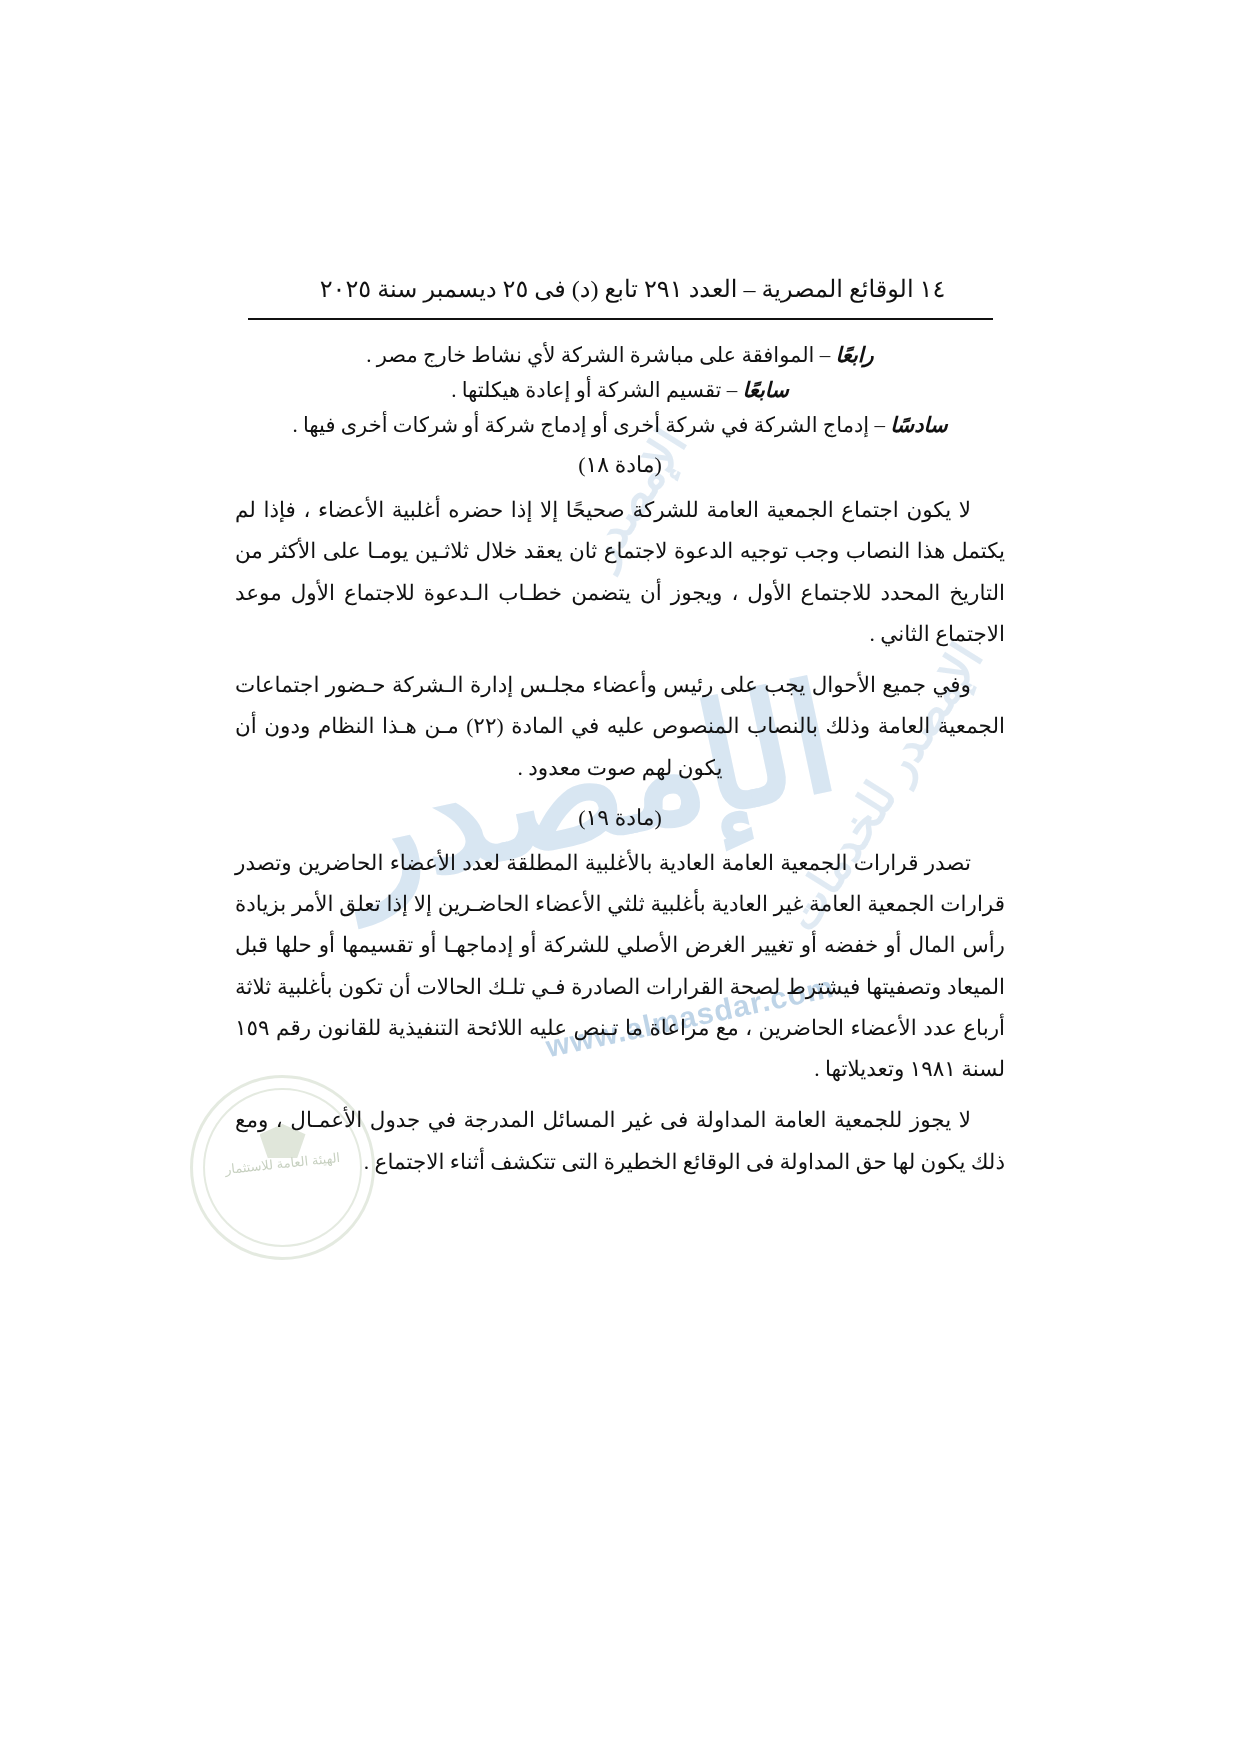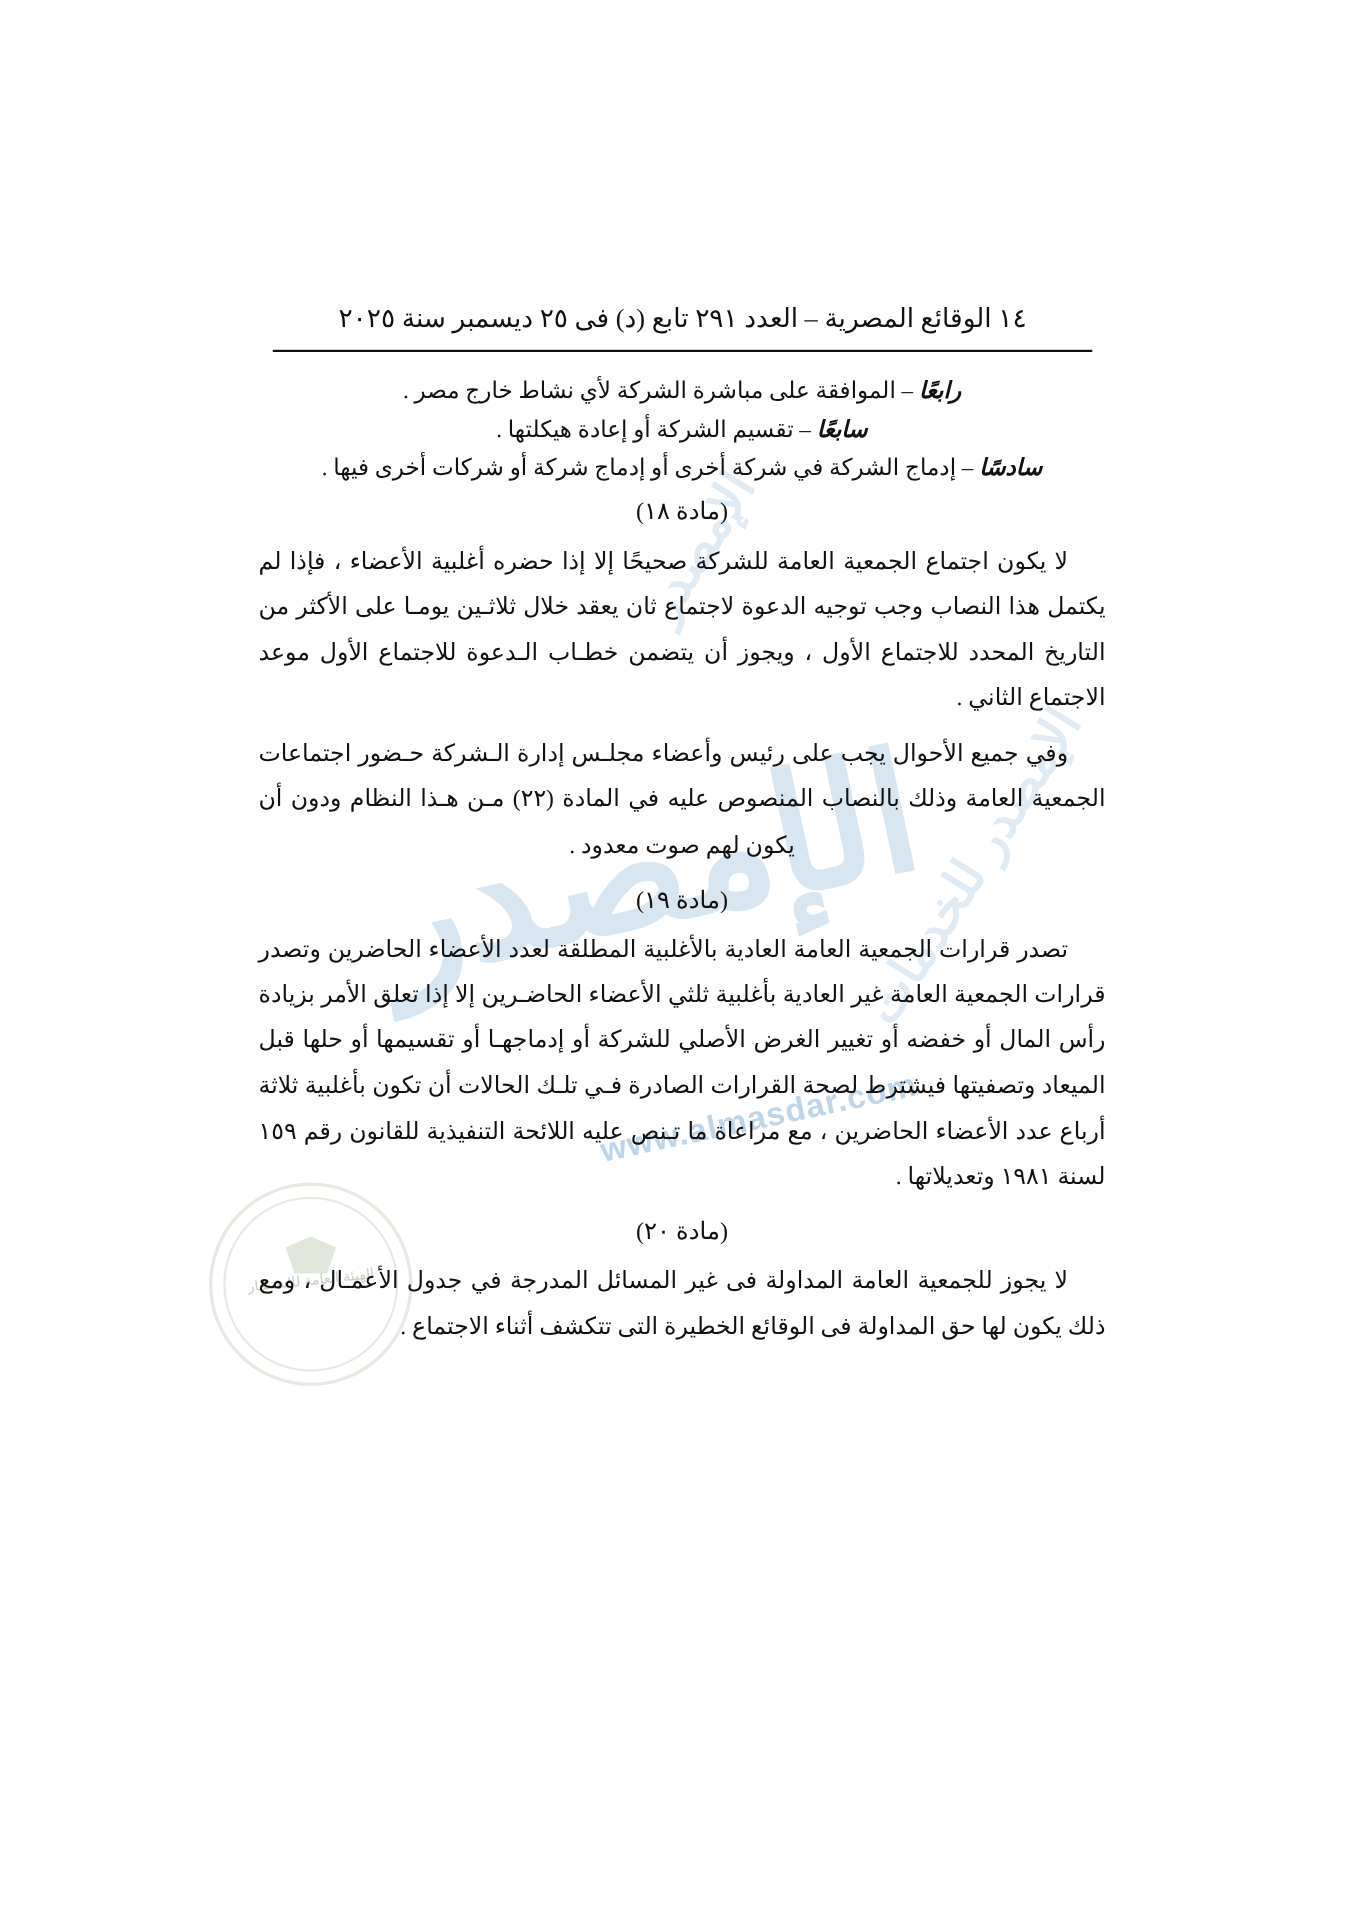--- a/index.html
+++ b/index.html
@@ -120,21 +120,21 @@
   }
 
   
   .content {
     position: relative;
     z-index: 2;
   }
   .doc-header {
     position: absolute;
     top: 275px;
-    left: 248px;
+    left: 260px;
     width: 745px;
     text-align: center;
     font-size: 24px;
     font-family: "Liberation Serif", serif;
     white-space: nowrap;
   }
   .doc-rule {
     position: absolute;
     top: 318px;
     left: 248px;
@@ -217,18 +217,17 @@
         <b>سادسًا</b><span> – إدماج الشركة في شركة أخرى أو إدماج شركة أو شركات أخرى فيها .</span>
       </p>
 
       <div class="article-title">(مادة ١٨)</div>
       <p class="para indent last-start">لا يكون اجتماع الجمعية العامة للشركة صحيحًا إلا إذا حضره أغلبية الأعضاء ، فإذا لم يكتمل هذا النصاب وجب توجيه الدعوة لاجتماع ثان يعقد خلال ثلاثـين يومـا على الأكثر من التاريخ المحدد للاجتماع الأول ، ويجوز أن يتضمن خطـاب الـدعوة للاجتماع الأول موعد الاجتماع الثاني .</p>
       <p class="para indent last-right">وفي جميع الأحوال يجب على رئيس وأعضاء مجلـس إدارة الـشركة حـضور اجتماعات الجمعية العامة وذلك بالنصاب المنصوص عليه في المادة (٢٢) مـن هـذا النظام ودون أن يكون لهم صوت معدود .</p>
 
       <div class="article-title">(مادة ١٩)</div>
       <p class="para indent last-start">تصدر قرارات الجمعية العامة العادية بالأغلبية المطلقة لعدد الأعضاء الحاضرين وتصدر قرارات الجمعية العامة غير العادية بأغلبية ثلثي الأعضاء الحاضـرين إلا إذا تعلق الأمر بزيادة رأس المال أو خفضه أو تغيير الغرض الأصلي للشركة أو إدماجهـا أو تقسيمها أو حلها قبل الميعاد وتصفيتها فيشترط لصحة القرارات الصادرة فـي تلـك الحالات أن تكون بأغلبية ثلاثة أرباع عدد الأعضاء الحاضرين ، مع مراعاة ما تـنص عليه اللائحة التنفيذية للقانون رقم ١٥٩ لسنة ١٩٨١ وتعديلاتها .</p>
 
-      <div class="article-title">(مادة ٢٠)</div>
       <p class="para indent last-start">لا يجوز للجمعية العامة المداولة فى غير المسائل المدرجة في جدول الأعمـال ، ومع ذلك يكون لها حق المداولة فى الوقائع الخطيرة التى تتكشف أثناء الاجتماع .</p>
 
     </div>
   </div>
 </div>
 
 </body></html>

